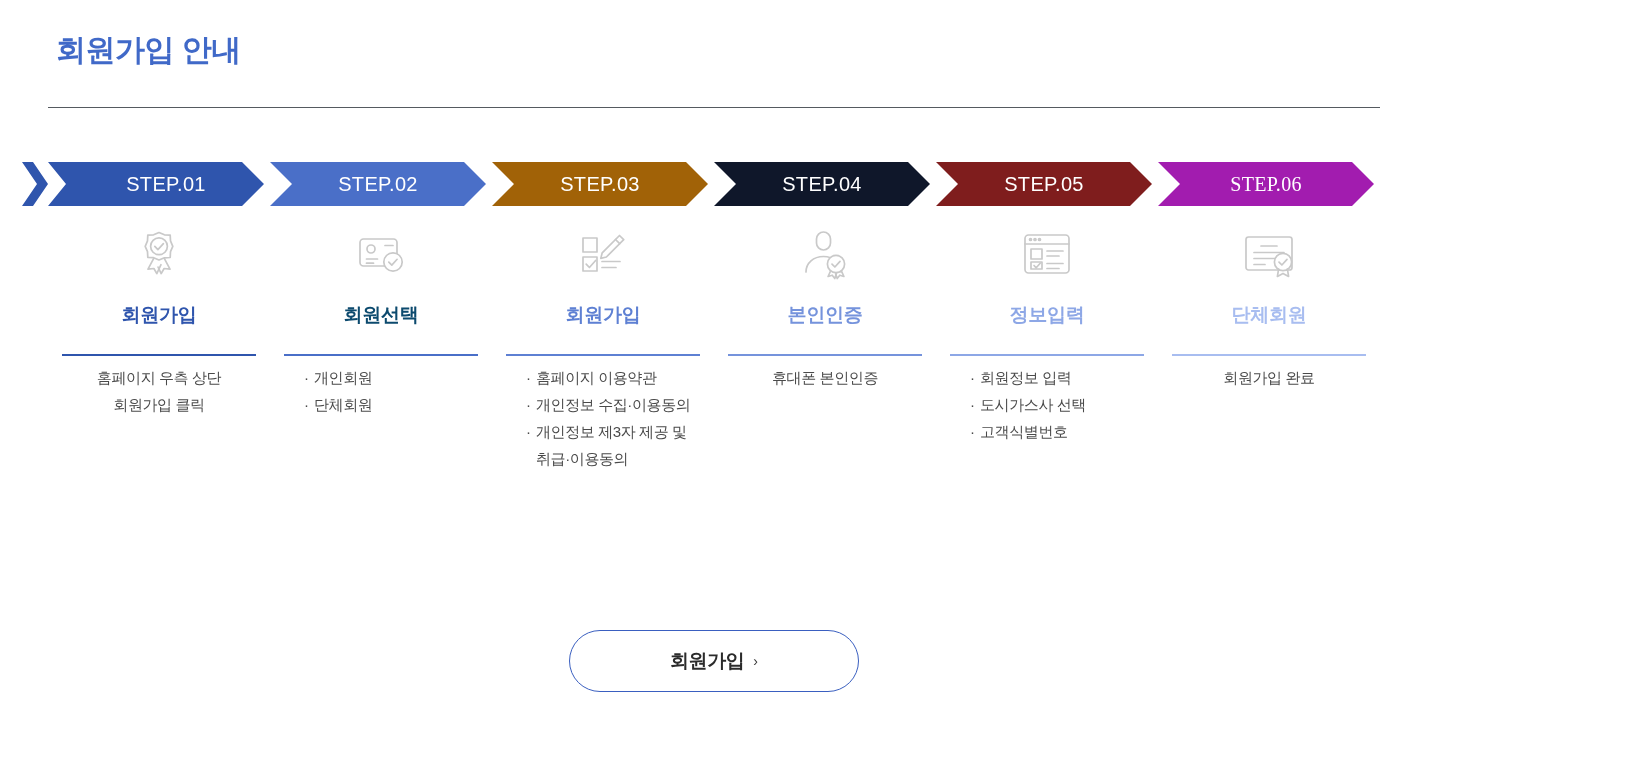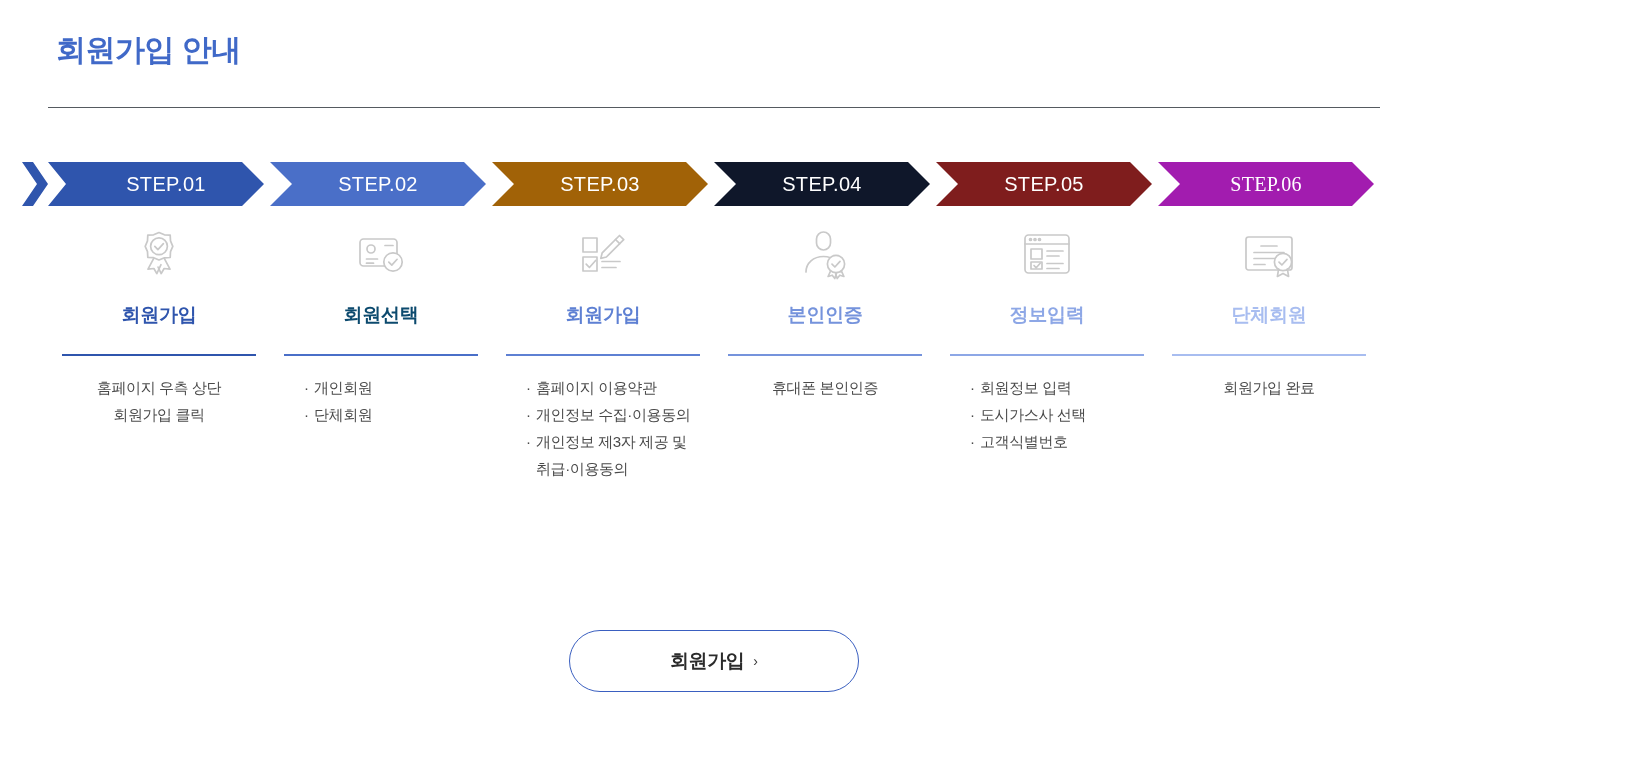--- a/index.html
+++ b/index.html
@@ -104,21 +104,21 @@
     height: 30px;
   }
 
   .step-rule {
     height: 2px;
     margin: 22px 14px 0 14px;
   }
 
   
   .desc {
-    margin-top: 18px;
+    margin-top: 8px;
     font-size: 15px;
     line-height: 27px;
     color: #4a4a4a;
     letter-spacing: -0.4px;
   }
   .desc.center { text-align: center; }
   .desc.bullets {
     padding-left: 34px;
   }
   .desc .line { white-space: nowrap; }

